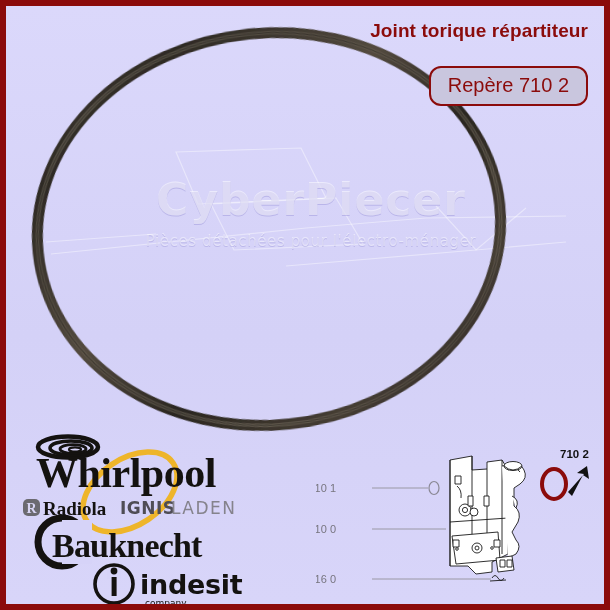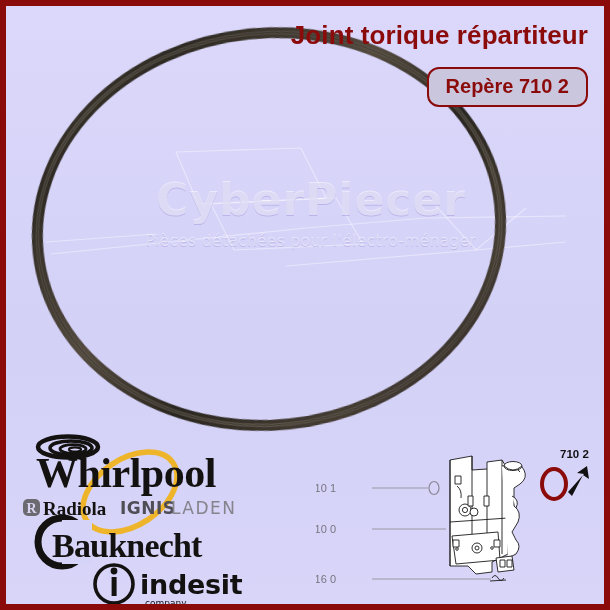--- a/index.html
+++ b/index.html
@@ -71,35 +71,35 @@
 
   
   .title-zone {
     position: absolute;
     right: 16px;
     top: 14px;
     text-align: right;
     z-index: 6;
   }
   .title-main {
-    font-size: 26px;
+    font-size: 19px;
     font-weight: bold;
     color: #8b0b0b;
     letter-spacing: 0.1px;
     white-space: nowrap;
   }
   .repere-badge {
     display: inline-block;
-    margin-top: 16px;
+    margin-top: 24px;
     padding: 6px 17px 7px 17px;
     border: 2.5px solid #8b0b0b;
     border-radius: 12px;
     background: #c9c6de;
     font-size: 20px;
-    font-weight: bold;
+    font-weight: normal;
     color: #8b0b0b;
     white-space: nowrap;
   }
 
   
   .oring-photo {
     position: absolute;
     left: 8px;
     top: 18px;
     width: 520px;

